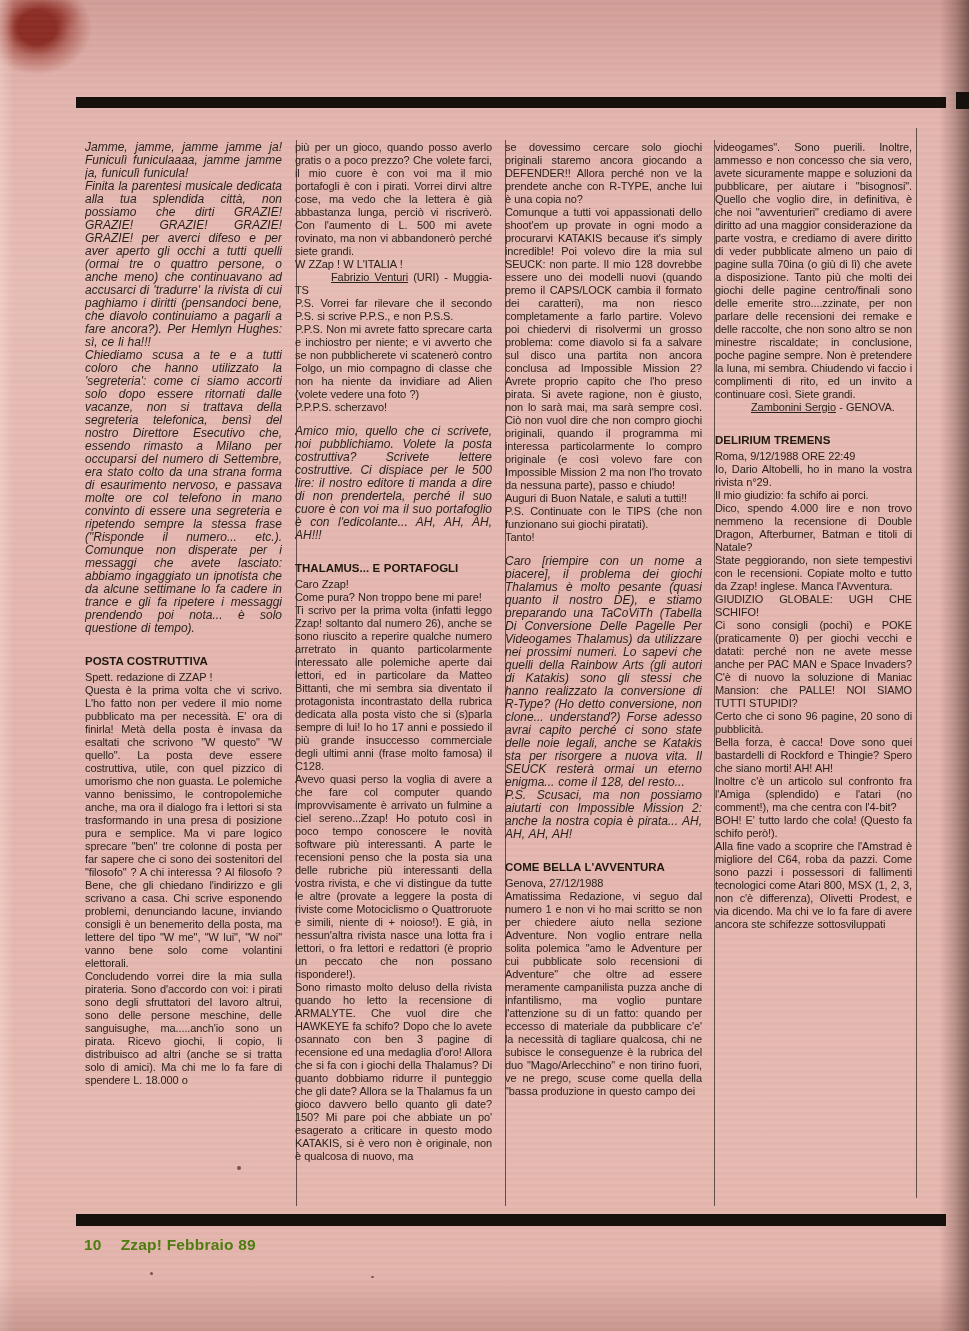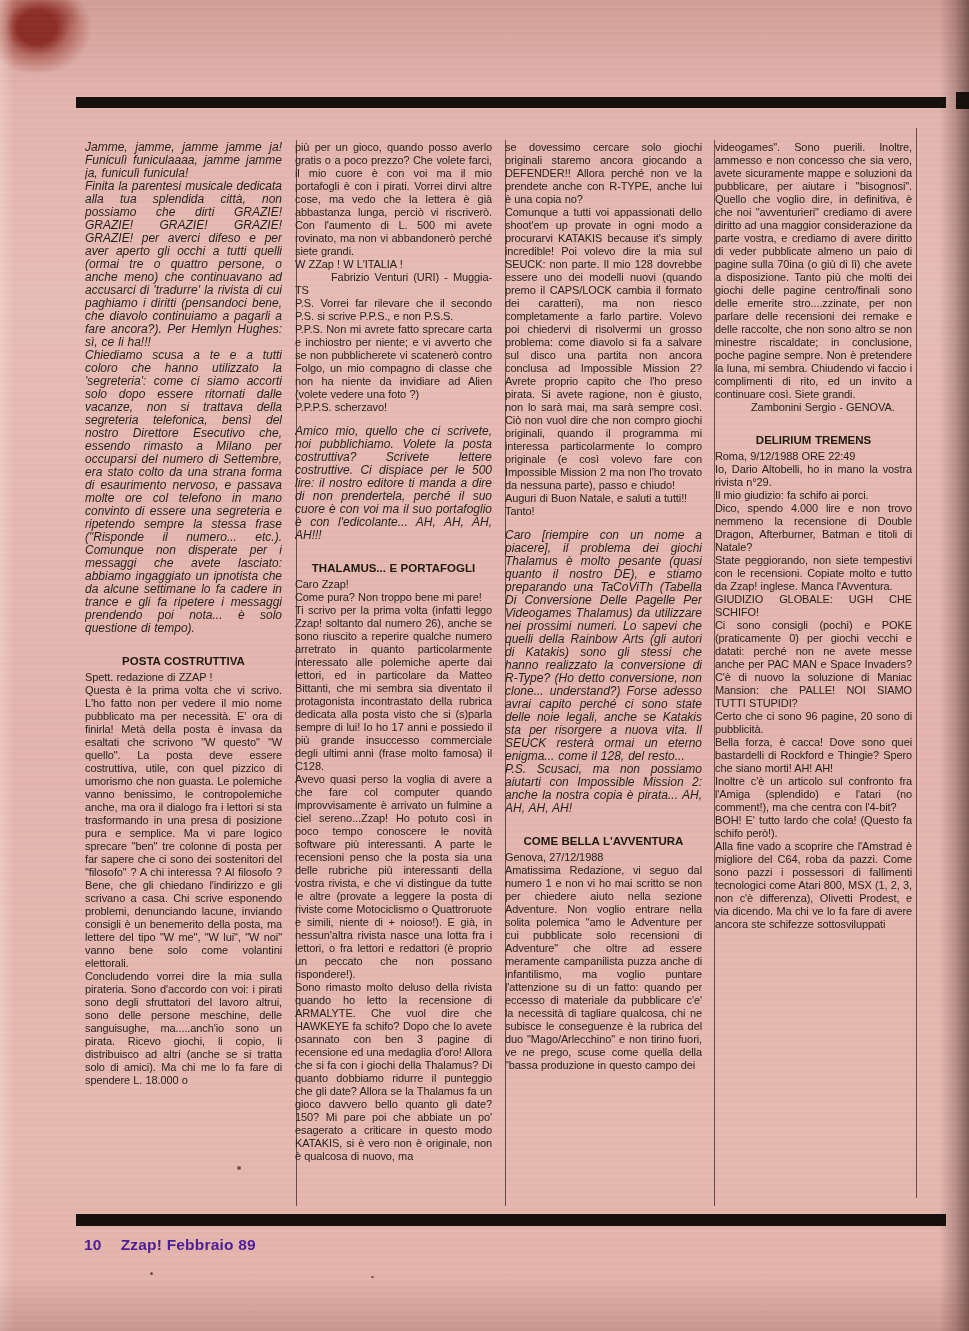--- a/index.html
+++ b/index.html
@@ -32,27 +32,27 @@
 
   .vrule{position:absolute;top:140px;height:1066px;width:1px;background:rgba(45,32,28,0.7);}
   .v1{left:296px;}.v2{left:505px;}.v3{left:714px;}.v4{left:916px;top:128px;height:1070px;}
 
   .content{position:absolute;left:85px;top:141px;width:827px;height:1070px;
     display:flex;gap:13px;}
   .col{width:197px;height:1070px;overflow:hidden;}
   .col p{margin:0;text-align:justify;color:#2a211d;
     font-size:11px;line-height:13px;letter-spacing:-0.1px;word-spacing:0.3px;}
   .col p.reply{font-style:italic;font-size:12px;letter-spacing:0;word-spacing:0.6px;color:#271f1b;}
-  .col p.heading{text-align:center;font-weight:bold;font-size:11.5px;letter-spacing:0;
+  .col p.heading{text-align:left;font-weight:bold;font-size:11.5px;letter-spacing:0;
     margin-top:20px;margin-bottom:3px;color:#21190f;}
   .col p.body + p.reply, .col p.signature + p.reply{margin-top:11px;}
   .col p.reply + p.reply{margin-top:0;}
-  .col p.signature .u{padding-left:36px;}
+  .col p.signature .u{text-decoration:underline;padding-left:36px;}
 
-  .footer{position:absolute;left:84px;top:1236px;color:#4c1d95;font-weight:bold;
+  .footer{position:absolute;left:84px;top:1236px;color:#4d7c0f;font-weight:bold;
     font-size:15.5px;letter-spacing:0.2px;}
   .footer .issue{margin-left:19px;}
 </style>
 </head>
 <body>
 
 <div class="tex tex-topband"></div>
 <div class="tex tex-topleft"></div>
 <div class="tex tex-topleft2"></div>
 <div class="tex tex-leftedge"></div>
@@ -93,20 +93,21 @@
       <p class="body">Caro Zzap!</p>
       <p class="body">Come pura? Non troppo bene mi pare!</p>
       <p class="body">Ti scrivo per la prima volta (infatti leggo Zzap! soltanto dal numero 26), anche se sono riuscito a reperire qualche numero arretrato in quanto particolarmente interessato alle polemiche aperte dai lettori, ed in particolare da Matteo Bittanti, che mi sembra sia diventato il protagonista incontrastato della rubrica dedicata alla posta visto che si (s)parla sempre di lui! Io ho 17 anni e possiedo il più grande insuccesso commerciale degli ultimi anni (frase molto famosa) il C128.</p>
       <p class="body">Avevo quasi perso la voglia di avere a che fare col computer quando improvvisamente è arrivato un fulmine a ciel sereno...Zzap! Ho potuto così in poco tempo conoscere le novità software più interessanti. A parte le recensioni penso che la posta sia una delle rubriche più interessanti della vostra rivista, e che vi distingue da tutte le altre (provate a leggere la posta di riviste come Motociclismo o Quattroruote e simili, niente di + noioso!). E già, in nessun'altra rivista nasce una lotta fra i lettori, o fra lettori e redattori (è proprio un peccato che non possano rispondere!).</p>
       <p class="body">Sono rimasto molto deluso della rivista quando ho letto la recensione di ARMALYTE. Che vuol dire che HAWKEYE fa schifo? Dopo che lo avete osannato con ben 3 pagine di recensione ed una medaglia d'oro! Allora che si fa con i giochi della Thalamus? Di quanto dobbiamo ridurre il punteggio che gli date? Allora se la Thalamus fa un gioco davvero bello quanto gli date? 150? Mi pare poi che abbiate un po' esagerato a criticare in questo modo KATAKIS, si è vero non è originale, non è qualcosa di nuovo, ma</p>
     </div>
   <div class="col" id="col-2">
       <p class="body">se dovessimo cercare solo giochi originali staremo ancora giocando a DEFENDER!! Allora perché non ve la prendete anche con R-TYPE, anche lui è una copia no?</p>
       <p class="body">Comunque a tutti voi appassionati dello shoot'em up provate in ogni modo a procurarvi KATAKIS because it's simply incredible! Poi volevo dire la mia sul SEUCK: non parte. Il mio 128 dovrebbe essere uno dei modelli nuovi (quando premo il CAPS/LOCK cambia il formato dei caratteri), ma non riesco completamente a farlo partire. Volevo poi chiedervi di risolvermi un grosso problema: come diavolo si fa a salvare sul disco una partita non ancora conclusa ad Impossible Mission 2? Avrete proprio capito che l'ho preso pirata. Si avete ragione, non è giusto, non lo sarà mai, ma sarà sempre così. Ciò non vuol dire che non compro giochi originali, quando il programma mi interessa particolarmente lo compro originale (e così volevo fare con Impossible Mission 2 ma non l'ho trovato da nessuna parte), passo e chiudo!</p>
       <p class="body">Auguri di Buon Natale, e saluti a tutti!!</p>
+      <p class="body">P.S. Continuate con le TIPS (che non funzionano sui giochi piratati).</p>
       <p class="body">Tanto!</p>
       <p class="reply">Caro [riempire con un nome a piacere], il problema dei giochi Thalamus è molto pesante (quasi quanto il nostro DE), e stiamo preparando una TaCoViTh (Tabella Di Conversione Delle Pagelle Per Videogames Thalamus) da utilizzare nei prossimi numeri. Lo sapevi che quelli della Rainbow Arts (gli autori di Katakis) sono gli stessi che hanno realizzato la conversione di R-Type? (Ho detto conversione, non clone... understand?) Forse adesso avrai capito perché ci sono state delle noie legali, anche se Katakis sta per risorgere a nuova vita. Il SEUCK resterà ormai un eterno enigma... come il 128, del resto...</p>
       <p class="reply">P.S. Scusaci, ma non possiamo aiutarti con Impossible Mission 2: anche la nostra copia è pirata... AH, AH, AH, AH!</p>
       <p class="heading">COME BELLA L'AVVENTURA</p>
       <p class="body">Genova, 27/12/1988</p>
       <p class="body">Amatissima Redazione, vi seguo dal numero 1 e non vi ho mai scritto se non per chiedere aiuto nella sezione Adventure. Non voglio entrare nella solita polemica "amo le Adventure per cui pubblicate solo recensioni di Adventure" che oltre ad essere meramente campanilista puzza anche di infantilismo, ma voglio puntare l'attenzione su di un fatto: quando per eccesso di materiale da pubblicare c'e' la necessità di tagliare qualcosa, chi ne subisce le conseguenze è la rubrica del duo "Mago/Arlecchino" e non tirino fuori, ve ne prego, scuse come quella della "bassa produzione in questo campo dei</p>
     </div>
   <div class="col" id="col-3">
       <p class="body">videogames". Sono puerili. Inoltre, ammesso e non concesso che sia vero, avete sicuramente mappe e soluzioni da pubblicare, per aiutare i "bisognosi". Quello che voglio dire, in definitiva, è che noi "avventurieri" crediamo di avere diritto ad una maggior considerazione da parte vostra, e crediamo di avere diritto di veder pubblicate almeno un paio di pagine sulla 70ina (o giù di lì) che avete a disposizione. Tanto più che molti dei giochi delle pagine centro/finali sono delle emerite stro....zzinate, per non parlare delle recensioni dei remake e delle raccolte, che non sono altro se non minestre riscaldate; in conclusione, poche pagine sempre. Non è pretendere la luna, mi sembra. Chiudendo vi faccio i complimenti di rito, ed un invito a continuare così. Siete grandi.</p>
       <p class="signature"><span class="u">Zambonini Sergio</span> - GENOVA.</p>

